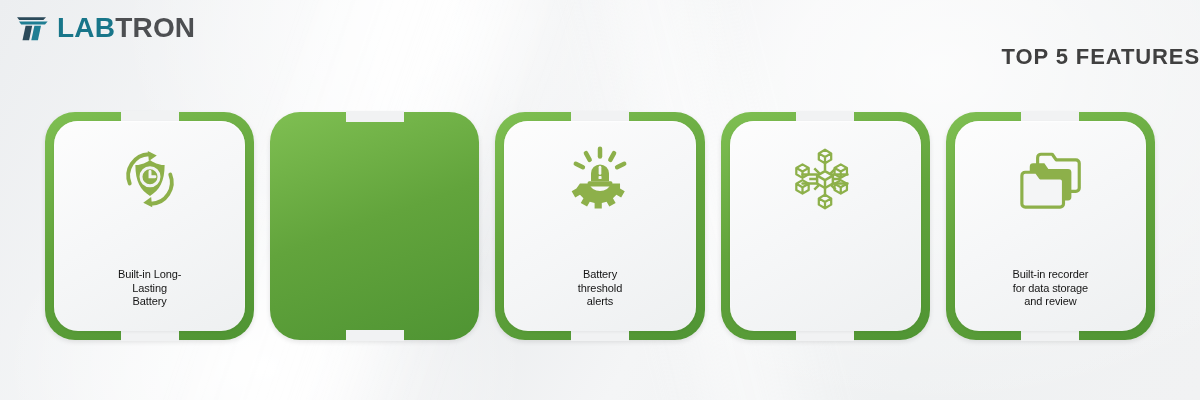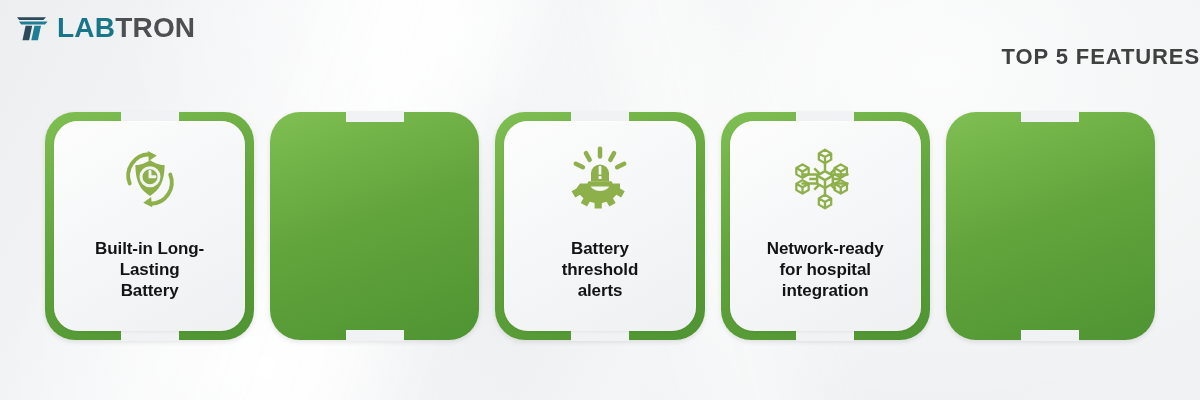--- a/index.html
+++ b/index.html
@@ -94,23 +94,23 @@
     padding:22px 10px 14px;
   }
   .card-icon {
     width:72px; height:72px;
     display:flex; align-items:center; justify-content:center;
     flex:0 0 auto;
   }
   .card-icon svg { width:100%; height:100%; display:block; }
   .card-label {
     margin-top:auto;
-    margin-bottom:16px;
-    font-size:17px;
-    font-weight:700;
+    margin-bottom:8px;
+    font-size:11px;
+    font-weight:400;
     line-height:1.24;
     color:#141414;
     text-align:center;
     letter-spacing:-0.1px;
     white-space:pre-line;
   }
 </style>
 </head>
 <body>
 
@@ -204,23 +204,32 @@
             <path d="M6.5 22.2 L12 25.4 l5.5 -3.2 M12 25.4 V31"></path>
             <path d="M46 19 l5.5 3.2 v5.6 L46 31 l-5.5 -3.2 v-5.6 z M40.5 22.2 L46 25.4 l5.5 -3.2 M46 25.4 V31"></path>
             <path d="M12 33 l5.5 3.2 v5.6 L12 45 l-5.5 -3.2 v-5.6 z M6.5 36.2 L12 39.4 l5.5 -3.2 M12 39.4 V45"></path>
             <path d="M46 33 l5.5 3.2 v5.6 L46 45 l-5.5 -3.2 v-5.6 z M40.5 36.2 L46 39.4 l5.5 -3.2 M46 39.4 V45"></path>
           </g>
           <g stroke="#8db04a" stroke-width="2.2" fill="none" stroke-linecap="round">
             <path d="M12 28 H25 M12 36 H25 M39 28 H52 M39 36 H52"></path>
           </g>
         </svg>
       </div>
-      <div class="card-label">Network-ready
-for hospital
-integration</div>
-    </div>
-  </div>
-
-  <div class="card">
-    <div class="card-frame"></div>
+    </div>
+  </div>
+
+  <div class="card">
+    <div class="card-frame"></div>
+    <div class="card-inner">
+      <div class="card-icon">
+        <svg viewBox="0 0 64 64">
+          <path d="M24 10 h10 l3.5 5 H55 a3 3 0 0 1 3 3 v22 a3 3 0 0 1 -3 3 H24 a3 3 0 0 1 -3 -3 V13 a3 3 0 0 1 3 -3 z" fill="none" stroke="#8db04a" stroke-width="2.8" stroke-linejoin="round"></path>
+          <path d="M17 18 h10 l3.5 5 H48 a3 3 0 0 1 3 3 v22 a3 3 0 0 1 -3 3 H17 a3 3 0 0 1 -3 -3 V21 a3 3 0 0 1 3 -3 z" fill="#8db04a"></path>
+          <path d="M10 26 h10 l3.5 5 H41 a3 3 0 0 1 3 3 v20 a3 3 0 0 1 -3 3 H10 a3 3 0 0 1 -3 -3 V29 a3 3 0 0 1 3 -3 z" fill="#f4f5f6" stroke="#8db04a" stroke-width="2.8" stroke-linejoin="round"></path>
+        </svg>
+      </div>
+      <div class="card-label">Built-in recorder
+for data storage
+and review</div>
+    </div>
   </div>
 
 </div>
 
 </body></html>

